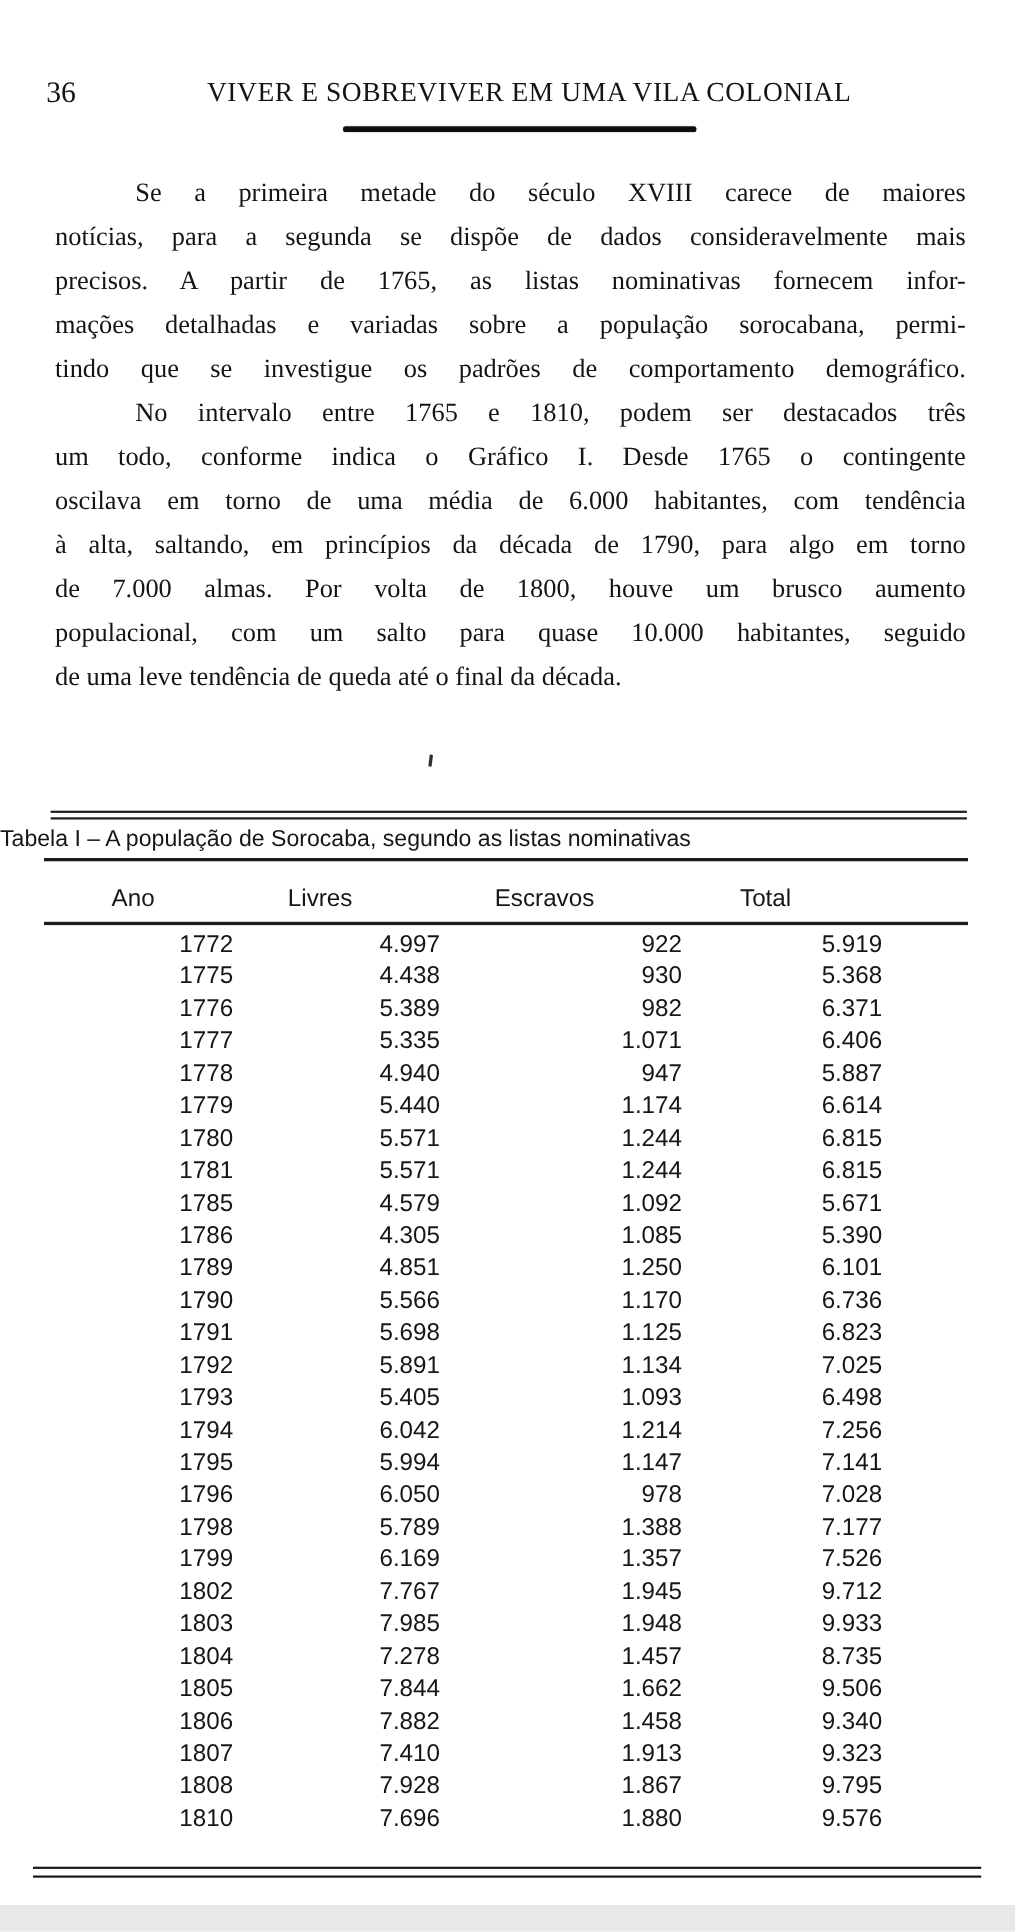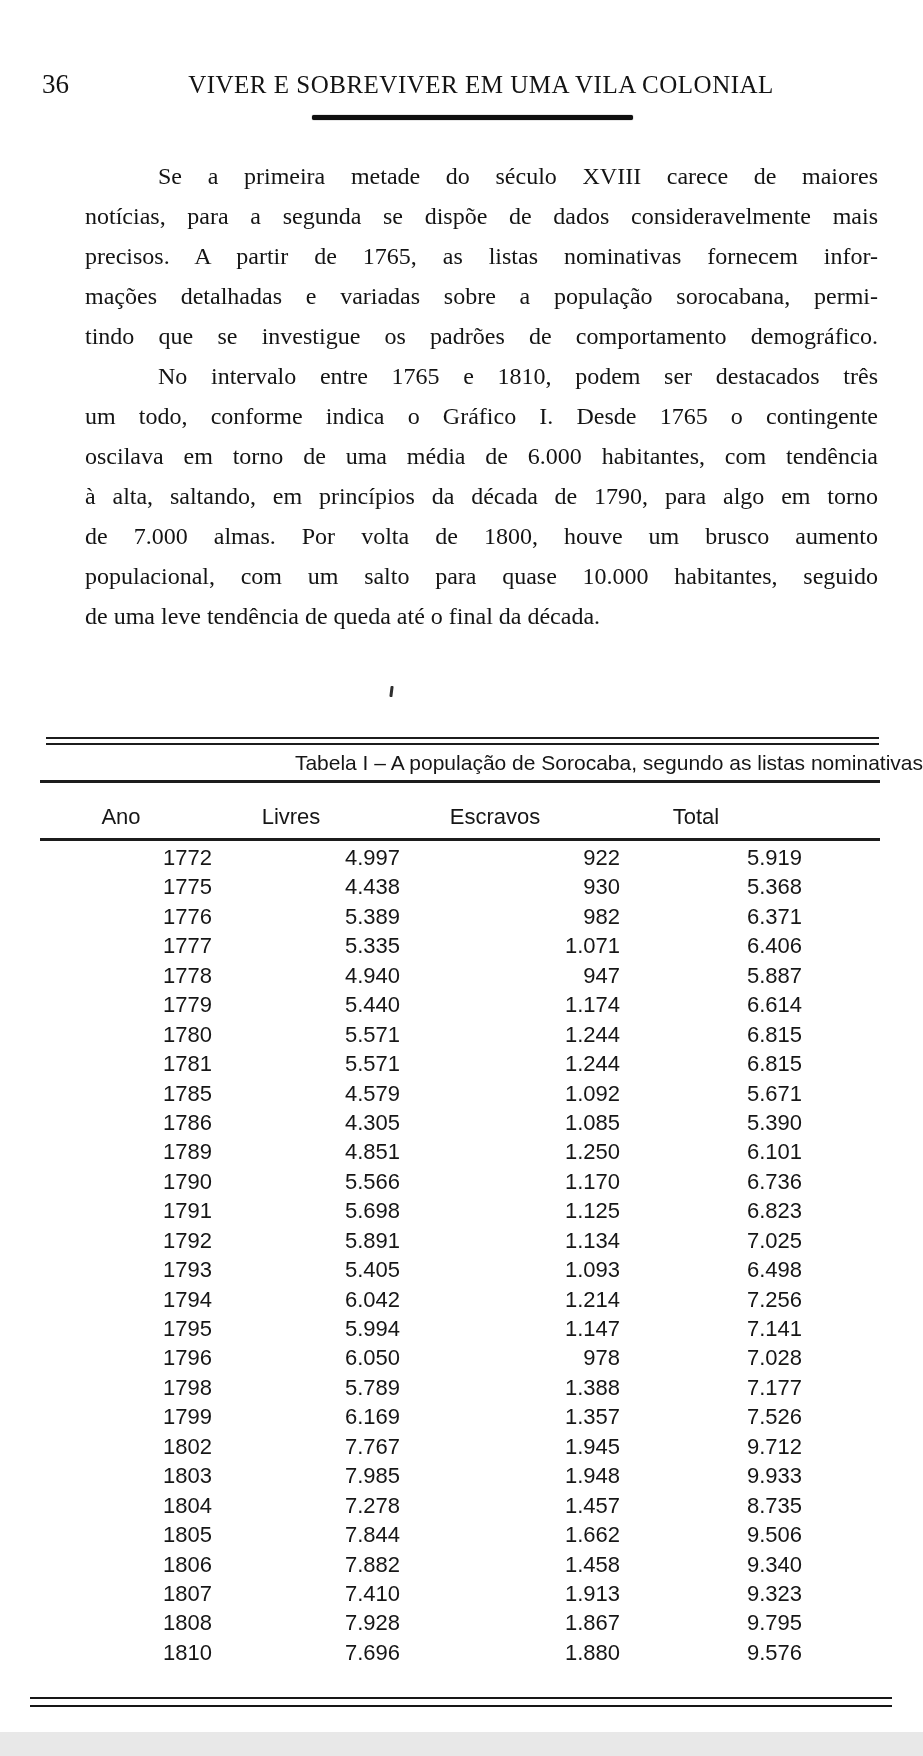--- a/index.html
+++ b/index.html
@@ -33,41 +33,41 @@
     box-shadow:0 0 1px #0f0f0f;
   }
   
   .textblock{
     position:absolute;left:50px;top:156px;width:828px;
     font-size:24px;
   }
   .pline{
     height:40px;line-height:40px;
     white-space:nowrap;overflow:hidden;
-    text-align:justify;text-align-last:justify;margin-left:35px;
+    text-align:justify;text-align-last:justify;
   }
   .pline.first{padding-left:73px;}
   .pline.lastfree{text-align-last:left;}
   .stray-mark{
     position:absolute;left:390px;top:686px;
     width:3px;height:11px;background:#2e2e2e;
     transform:rotate(7deg);border-radius:1px;
   }
   
   .t-sans{font-family:"Liberation Sans", sans-serif;color:#161616;}
   .rule{position:absolute;background:#1c1c1c;}
   .rule-top{left:46px;top:737px;width:833px;height:4px;
     background:transparent;border-top:2px solid #1c1c1c;border-bottom:2px solid #1c1c1c;}
   .rule-caption{left:40px;top:780px;width:840px;height:3px;}
   .rule-headers{left:40px;top:838px;width:840px;height:3px;}
   .rule-bottom{left:30px;top:1697px;width:862px;height:6px;
     background:transparent;border-top:2px solid #171717;border-bottom:2px solid #171717;}
   .table-caption{
     position:absolute;left:0;right:0;top:750px;
-    text-align:right;font-size:21px;line-height:26px;
+    text-align:left;font-size:21px;line-height:26px;
   }
   .theader{
     position:absolute;left:48px;top:797px;width:830px;height:40px;
     display:grid;grid-template-columns:152px 188px 220px 182px 1fr;
     font-size:22px;line-height:40px;
   }
   .theader .hcell{text-align:center;padding-right:6px;}
   .tbody{
     position:absolute;left:60px;top:843px;width:830px;
     font-size:22px;

